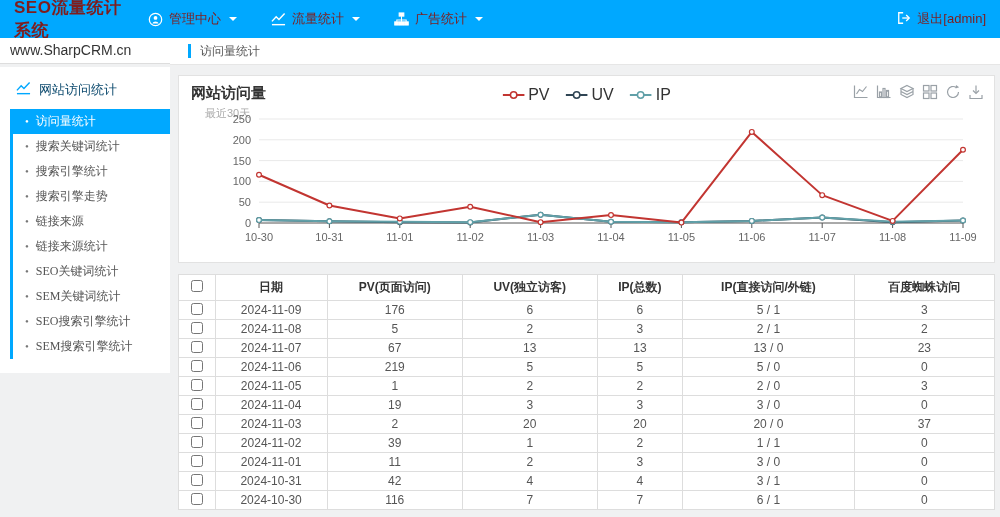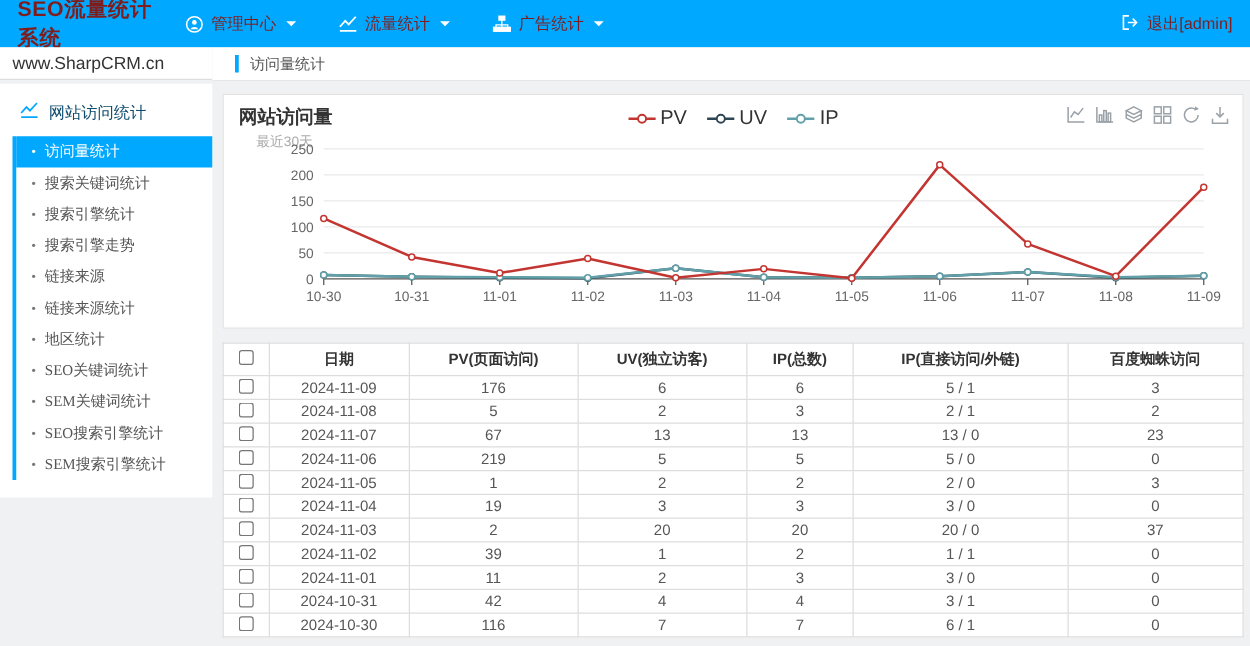--- a/index.html
+++ b/index.html
@@ -126,21 +126,20 @@
           </svg></span>
         <span>网站访问统计</span>
       </div>
       <div class="submenu" id="submenu">
           <div class="side-item active"><span class="bullet">•</span><span>访问量统计</span></div>
           <div class="side-item"><span class="bullet">•</span><span>搜索关键词统计</span></div>
           <div class="side-item"><span class="bullet">•</span><span>搜索引擎统计</span></div>
           <div class="side-item"><span class="bullet">•</span><span>搜索引擎走势</span></div>
           <div class="side-item"><span class="bullet">•</span><span>链接来源</span></div>
           <div class="side-item"><span class="bullet">•</span><span>链接来源统计</span></div>
-          <div class="side-item"><span class="bullet">•</span><span>地区统计</span></div>
           <div class="side-item"><span class="bullet">•</span><span>SEO关键词统计</span></div>
           <div class="side-item"><span class="bullet">•</span><span>SEM关键词统计</span></div>
           <div class="side-item"><span class="bullet">•</span><span>SEO搜索引擎统计</span></div>
           <div class="side-item"><span class="bullet">•</span><span>SEM搜索引擎统计</span></div>
         </div>
     </div>
   </div>
 
   <div class="main">
 

